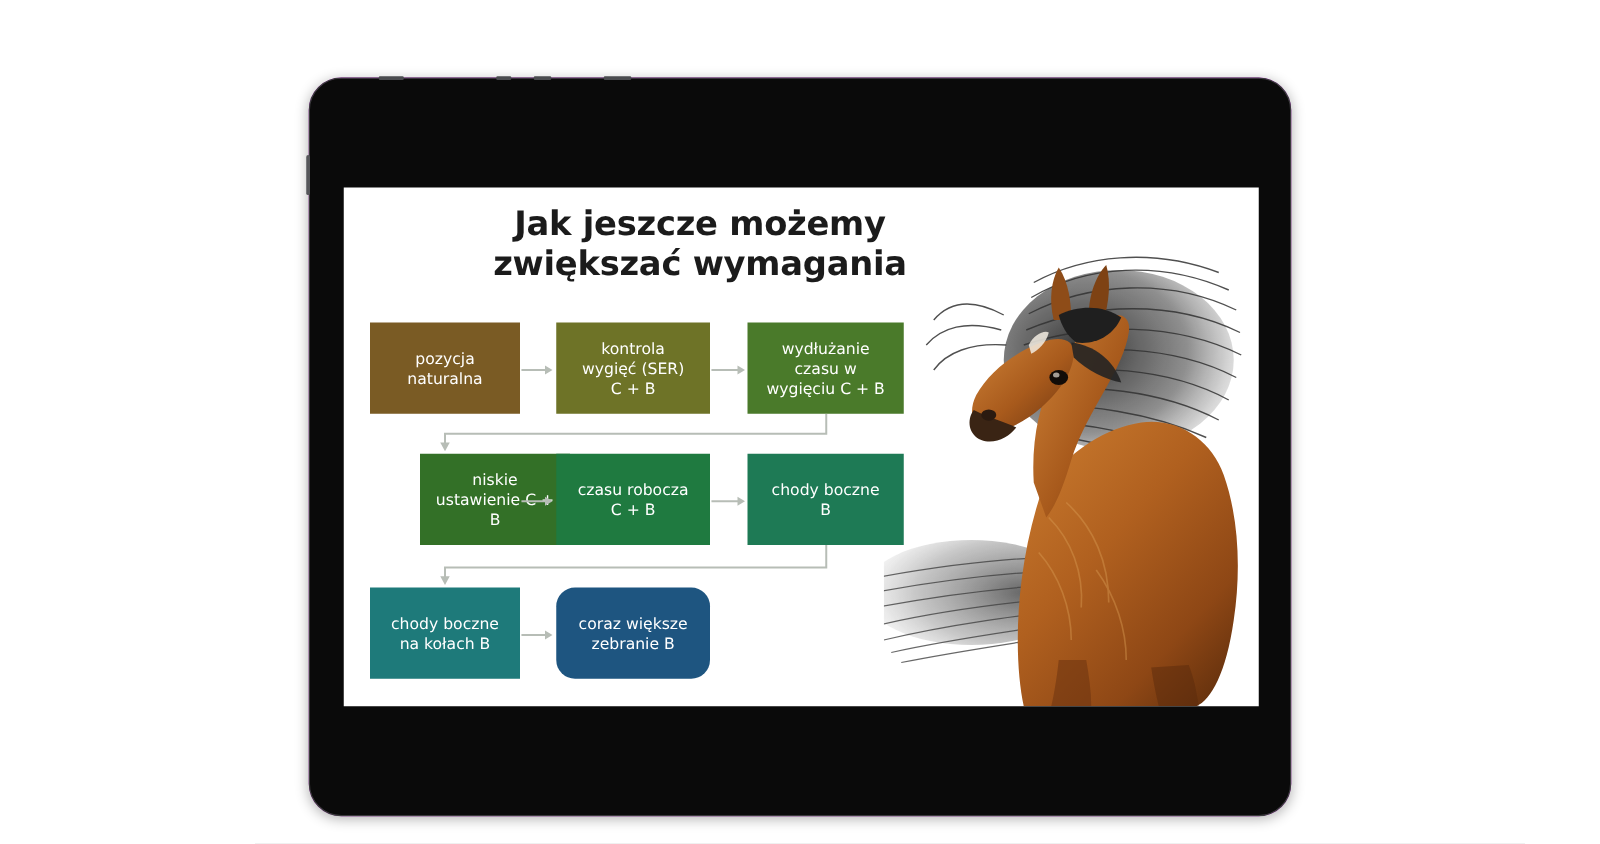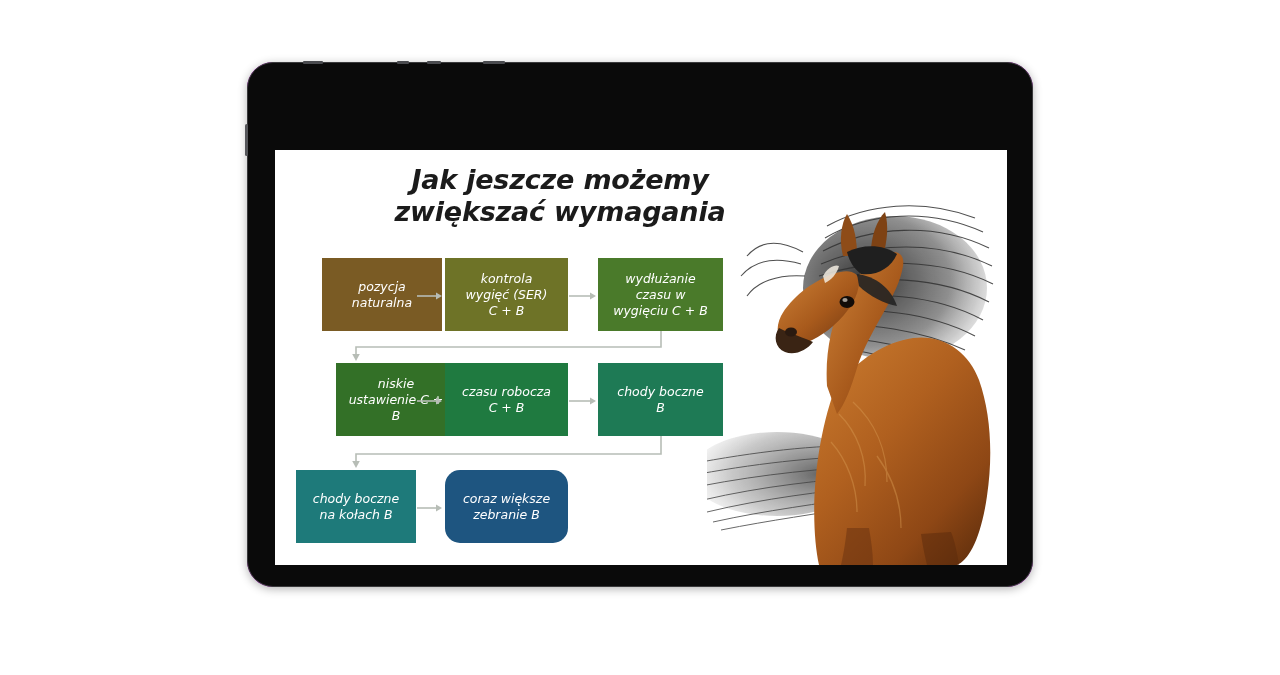--- a/index.html
+++ b/index.html
@@ -14,25 +14,24 @@
     overflow: hidden;
     font-family: "DejaVu Sans", "Liberation Sans", sans-serif;
   }
 
   
   #tablet-device {
     position: absolute;
     left: 247px;
     top: 62px;
     width: 786px;
-    height: 525px;
+    height: 591px;
     background: #d946ef;
     border-radius: 26px;
     box-shadow: 0 2px 10px rgba(0,0,0,0.30);
-    font-style: italic;
   }
   #tablet-bezel-inner {
     position: absolute;
     inset: 0;
     border-radius: 26px;
     background: #0a0a0a;
     border: 1px solid #3a3a3c;
     box-sizing: border-box;
   }
   
@@ -151,21 +150,21 @@
   <div class="tablet-top-line" id="tablet-top-line-3"></div>
   <div class="tablet-top-line" id="tablet-top-line-4"></div>
 
   <div id="tablet-screen">
 
     <div id="slide-title">Jak jeszcze możemy
 zwiększać wymagania</div>
 
     <div id="flowchart">
 
-      <div class="flow-box col-1 row-1" style="background-color: rgb(122, 91, 36); margin-left: 26px;">pozycja
+      <div class="flow-box col-1 row-1" style="background-color: rgb(122, 91, 36);">pozycja
 naturalna</div>
 
       <span class="h-arrow" style="left:131px; top:33px;">
         <svg width="27" height="10" viewBox="0 0 27 10">
           <line x1="0" y1="5" x2="20" y2="5" stroke="#b7bdb6" stroke-width="1.6"></line>
           <path d="M19 1.4 L25 5 L19 8.6 Z" fill="#b7bdb6"></path>
         </svg>
       </span>
 
       <div class="flow-box col-2 row-1" style="background-color: rgb(110, 115, 39);">kontrola

